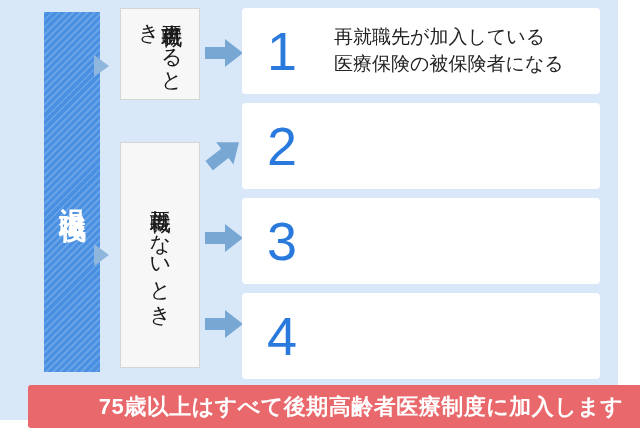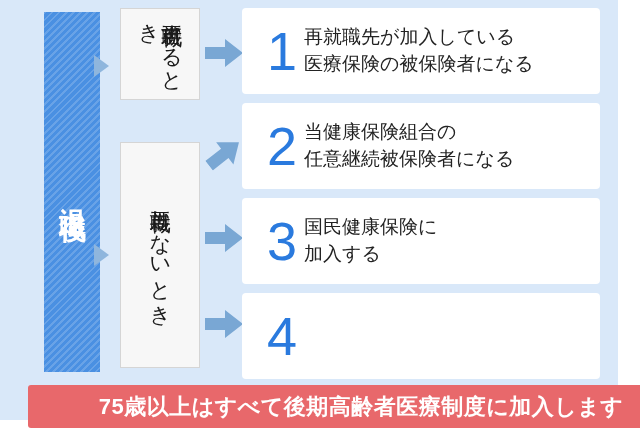--- a/index.html
+++ b/index.html
@@ -130,20 +130,21 @@
     flex: 0 0 44px;
     text-align: center;
     user-select: none;
   }
   .option-text {
     color: #232323;
     font-size: 19px;
     line-height: 1.42;
     white-space: pre-line;
     user-select: none;
+    margin-left: 30px;
   }
 
   
   .notice-banner {
     position: absolute;
     left: 28px;
     top: 385px;
     width: 570px;
     height: 43px;
     background: #e8686b;
@@ -204,28 +205,24 @@
   </div>
 
   <div class="option-card c1">
     <span class="option-number">1</span>
     <span class="option-text">再就職先が加入している
 医療保険の被保険者になる</span>
   </div>
 
   <div class="option-card c2">
     <span class="option-number">2</span>
-    <span class="option-text">当健康保険組合の
-任意継続被保険者になる</span>
   </div>
 
   <div class="option-card c3">
     <span class="option-number">3</span>
-    <span class="option-text">国民健康保険に
-加入する</span>
   </div>
 
   <div class="option-card c4">
     <span class="option-number">4</span>
   </div>
 
   <div class="notice-banner">
     <span class="notice-text">75歳以上はすべて後期高齢者医療制度に加入します</span>
   </div>
 

